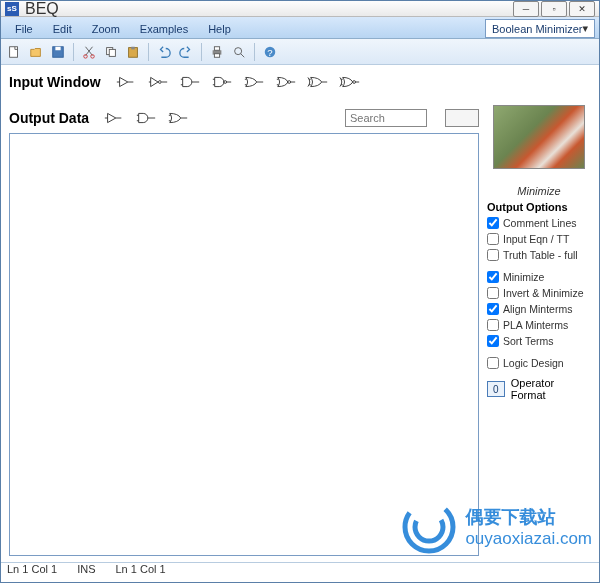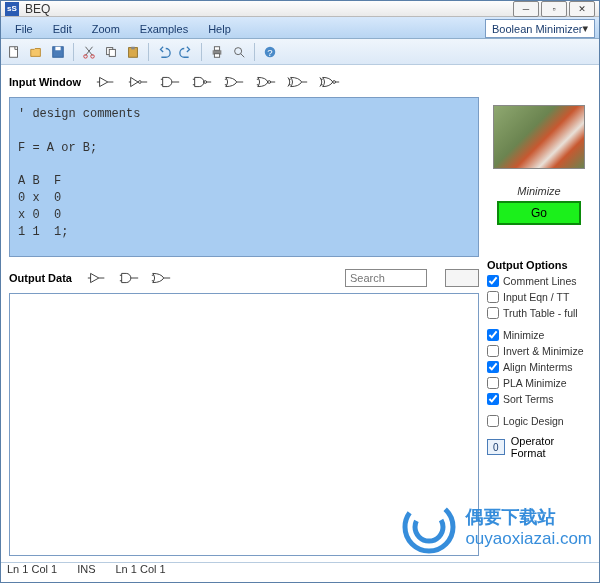--- a/index.html
+++ b/index.html
@@ -1,35 +1,35 @@
 <!DOCTYPE html>
 <html><head>
 <meta charset="utf-8">
 <style>
 *{margin:0;padding:0;box-sizing:border-box;font-family:"Segoe UI",Tahoma,sans-serif;font-size:11px}
 body{background:#fff;width:600px;height:583px;overflow:hidden;position:relative}
 .window{border:1px solid #5a7fa8;width:600px;height:583px;display:flex;flex-direction:column;background:#fff}
 .titlebar{height:16px;background:linear-gradient(#fdfdfd,#eaeaea);border-bottom:1px solid #bbb;display:flex;align-items:center;padding:0 4px}
 .app-icon{width:14px;height:14px;background:#2b5cb3;color:#fff;font-size:8px;font-weight:bold;display:flex;align-items:center;justify-content:center;margin-right:6px}
-.title{flex:1;font-size:12px;color:#333}
+.title{flex:1;font-size:16px;color:#333}
 .winbtns{display:flex;gap:2px}
 .winbtn{width:26px;height:16px;border:1px solid #888;background:#f5f5f5;display:flex;align-items:center;justify-content:center;font-size:9px;color:#333;border-radius:2px}
 .menubar{height:22px;background:linear-gradient(#d7e8fb,#b8d5f2);border-bottom:1px solid #8faecb;display:flex;align-items:flex-end;padding:0 4px}
 .menu{padding:3px 10px;color:#1a3c6e;cursor:pointer}
 .dropdown{margin-left:auto;background:#fff;border:1px solid #7a9cc4;padding:2px 6px;width:110px;display:flex;align-items:center;color:#1a3c6e}
 .dropdown::after{content:"▾";margin-left:auto;color:#333}
 .toolbar{height:26px;background:linear-gradient(#eff5fc,#dce9f7);border-bottom:1px solid #b8cce0;display:flex;align-items:center;padding:0 4px;gap:4px}
 .tbtn{width:18px;height:18px;display:flex;align-items:center;justify-content:center;cursor:pointer}
 .sep{width:1px;height:18px;background:#b0c4d8;margin:0 2px}
 .tbtn svg{width:14px;height:14px}
 .content{flex:1;display:flex;padding:6px 8px;gap:8px;overflow:hidden}
 .leftcol{flex:1;display:flex;flex-direction:column;min-width:0}
 .rightcol{width:104px;display:flex;flex-direction:column;align-items:center;padding-top:34px}
 .panel-header{display:flex;align-items:center;margin-bottom:4px;height:22px}
-.panel-title{font-weight:bold;color:#000;font-size:11px;margin-right:14px}
+.panel-title{font-weight:bold;color:#000;font-size:14px;margin-right:14px}
 .gates{display:flex;gap:10px;align-items:center}
 .gate{width:22px;height:14px;display:flex;align-items:center;justify-content:center}
 .gate svg{width:22px;height:14px}
 .input-area{background:#a9cdf2;border:1px solid #7a9cc4;padding:8px;font-family:"Courier New",monospace;font-size:12px;color:#333;white-space:pre;height:160px;line-height:1.4}
 .output-header{display:flex;align-items:center;margin:10px 0 4px;height:22px}
 .search-wrap{margin-left:auto;display:flex;gap:18px}
 .search-input{width:82px;height:18px;border:1px solid #888;padding:0 4px;font-size:11px;color:#777}
 .search-btn{width:34px;height:18px;border:1px solid #888;background:#f5f5f5}
 .output-area{flex:1;background:#fff;border:1px solid #7a9cc4;padding:6px}
 .panda{width:92px;height:64px;border:1px solid #888;background:linear-gradient(135deg,#8fa870 0%,#6b8450 40%,#c85830 55%,#e8e0d8 70%,#c85830 80%,#6b8450 100%);margin-bottom:16px}
@@ -196,28 +196,20 @@
             </div>
           <div class="gate">
               <svg viewBox="0 0 24 14">
                 <path d="M1 2q4 5 0 10M4 2q4 5 0 10 q8 0 11-5 q-3-5-11-5zM2 4h2M2 10h2" fill="none" stroke="#333"></path>
                 <circle cx="16.5" cy="7" r="1.5" fill="none" stroke="#333"></circle>
                 <path d="M18 7h4" stroke="#333"></path>
               </svg>
             </div>
         </div>
       </div>
-      <div class="input-area">' design comments
-
-F = A or B;
-
-A B  F
-0 x  0
-x 0  0
-1 1  1;</div>
 
       <div class="output-header">
         <span class="panel-title">Output Data</span>
         <div class="gates">
           <div class="gate">
               <svg viewBox="0 0 24 14">
                 <path d="M2 7h3M5 2l9 5-9 5z M14 7h6" fill="none" stroke="#333"></path>
               </svg>
             </div>
           <div class="gate">
@@ -235,21 +227,20 @@
           <input class="search-input" placeholder="Search" style="">
           <button class="search-btn"></button>
         </div>
       </div>
       <div class="output-area"></div>
     </div>
 
     <div class="rightcol">
       <div class="panda"></div>
       <div class="min-label">Minimize</div>
-      <div class="go-btn">Go</div>
 
       <div class="opts-title">Output Options</div>
       <div id="opts-container" style="align-self:flex-start">
           <div class="opt">
             <input type="checkbox" checked="" style="">
             <label>Comment Lines</label>
           </div>
           <div class="opt">
             <input type="checkbox" style="">
             <label>Input Eqn / TT</label>
@@ -266,21 +257,21 @@
           <div class="opt">
             <input type="checkbox" style="">
             <label>Invert &amp; Minimize</label>
           </div>
           <div class="opt">
             <input type="checkbox" checked="" style="">
             <label>Align Minterms</label>
           </div>
           <div class="opt">
             <input type="checkbox" style="">
-            <label>PLA Minimize</label>
+            <label>PLA Minterms</label>
           </div>
           <div class="opt">
             <input type="checkbox" checked="" style="">
             <label>Sort Terms</label>
           </div>
           <div class="opt-gap"></div>
           <div class="opt">
             <input type="checkbox" style="">
             <label>Logic Design</label>
           </div>

